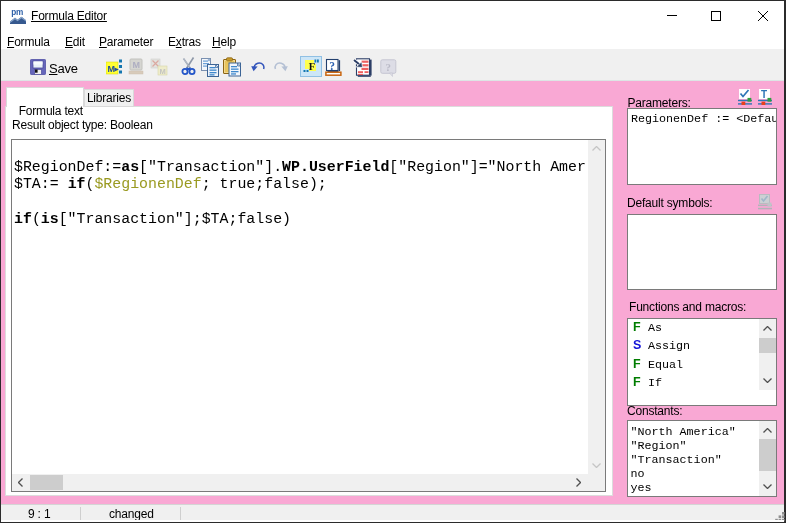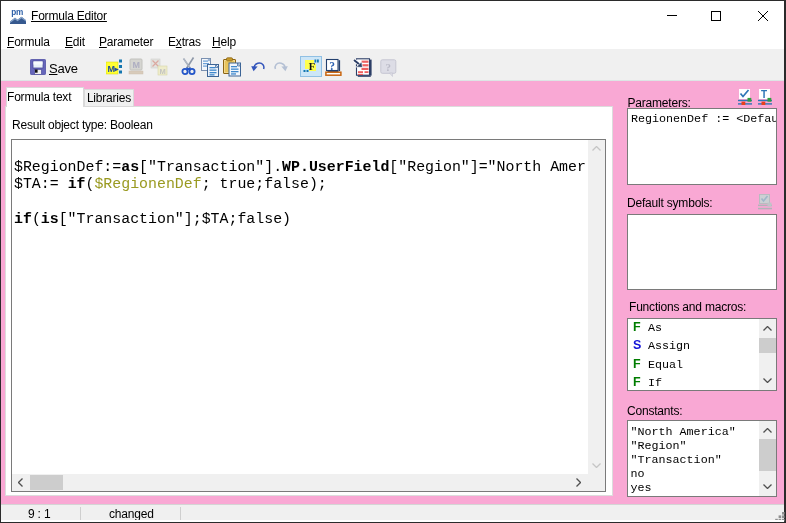--- a/index.html
+++ b/index.html
@@ -13,21 +13,21 @@
 #titlebar { position:absolute; left:0; top:0; width:783px; height:30px; background:#fff; }
 #title { position:absolute; left:30px; top:8px; font-size:12px; color:#000;text-decoration:underline; }
 
 #menubar { position:absolute; left:0; top:30px; width:783px; height:18px; background:#fff; font-size:12px; color:#000; }
 .mi { position:absolute; top:4px; }
 
 #toolbar { position:absolute; left:0; top:48px; width:783px; height:32px; background:#f0f0f0; border-bottom:1px solid #dde5e5; }
 
 #tabpage { position:absolute; left:4px; top:105px; width:608px; height:390px; background:#fff; border:1px solid #dcdcdc; }
 #tab1 { position:absolute; left:5px; top:86px; width:78px; height:20px; background:#fff;
-  border:1px solid #d9d9d9; border-bottom:none; font-size:12px; text-align:left; padding-top:2px; z-index:3;}
+  border:1px solid #d9d9d9; border-bottom:none; font-size:12px; text-align:right; padding-top:16px; z-index:3;}
 #tab2 { position:absolute; left:83px; top:88px; width:50px; height:18px; background:#f0f0f0;
   border:1px solid #d9d9d9; font-size:12px; text-align:center; padding-top:1px; z-index:2;}
 #restype { position:absolute; left:11px; top:117px; font-size:12px; }
 
 #fbox { position:absolute; left:10px; top:138px; width:595px; height:353px; border:1px solid #7a7a7a; background:#fff; }
 #fclip { position:absolute; left:0; top:0; width:574.5px; height:334px; overflow:hidden; }
 #fcode { position:absolute; left:2px; top:19px; font-family:"Liberation Mono", monospace;
   font-size:14.9px; line-height:17.35px; white-space:pre; color:#000; }
 #fcode b { font-weight:bold; }
 .olv { color:#9a9a21; }
@@ -250,21 +250,21 @@
     <rect x="0" y="13.8" width="14" height="1.5" fill="#b0b4b8"></rect>
     <rect x="9.5" y="8.6" width="4" height="4" fill="#c0c4c8"></rect>
   </svg>
   <div class="plabel" style="left:626.5px;top:95px">Parameters:</div>
   <div class="lbox" style="top:107px;height:77px">
       <div class="mono" style="position:absolute;left:3px;top:3px;white-space:pre">RegionenDef := &lt;Default&gt;</div>
     </div>
   <div class="plabel" style="left:626px;top:195px">Default symbols:</div>
   <div class="lbox" style="top:213px;height:76px"></div>
   <div class="plabel" style="left:628px;top:298.5px">Functions and macros:</div>
-  <div class="lbox" style="top:317px;height:73px">
+  <div class="lbox" style="top:317px;height:88px">
     <div id="funcitems" class="mono" style="position:absolute;left:0;top:-1px;width:131px">
       <div class="fitem"><span class="flet" style="color:#007d00">F</span><span>As</span></div>
       <div class="fitem"><span class="flet" style="color:#1212d8">S</span><span>Assign</span></div>
       <div class="fitem"><span class="flet" style="color:#007d00">F</span><span>Equal</span></div>
       <div class="fitem"><span class="flet" style="color:#007d00">F</span><span>If</span></div>
     </div>
     <div class="lsb" style="height:71px">
       <svg style="position:absolute;left:4px;top:7px" width="9" height="5" viewBox="0 0 9 5">
           <path d="M0.5 4.5 L4.5 0.5 L8.5 4.5" fill="none" stroke="#505050" stroke-width="1.3"></path>
         </svg>

